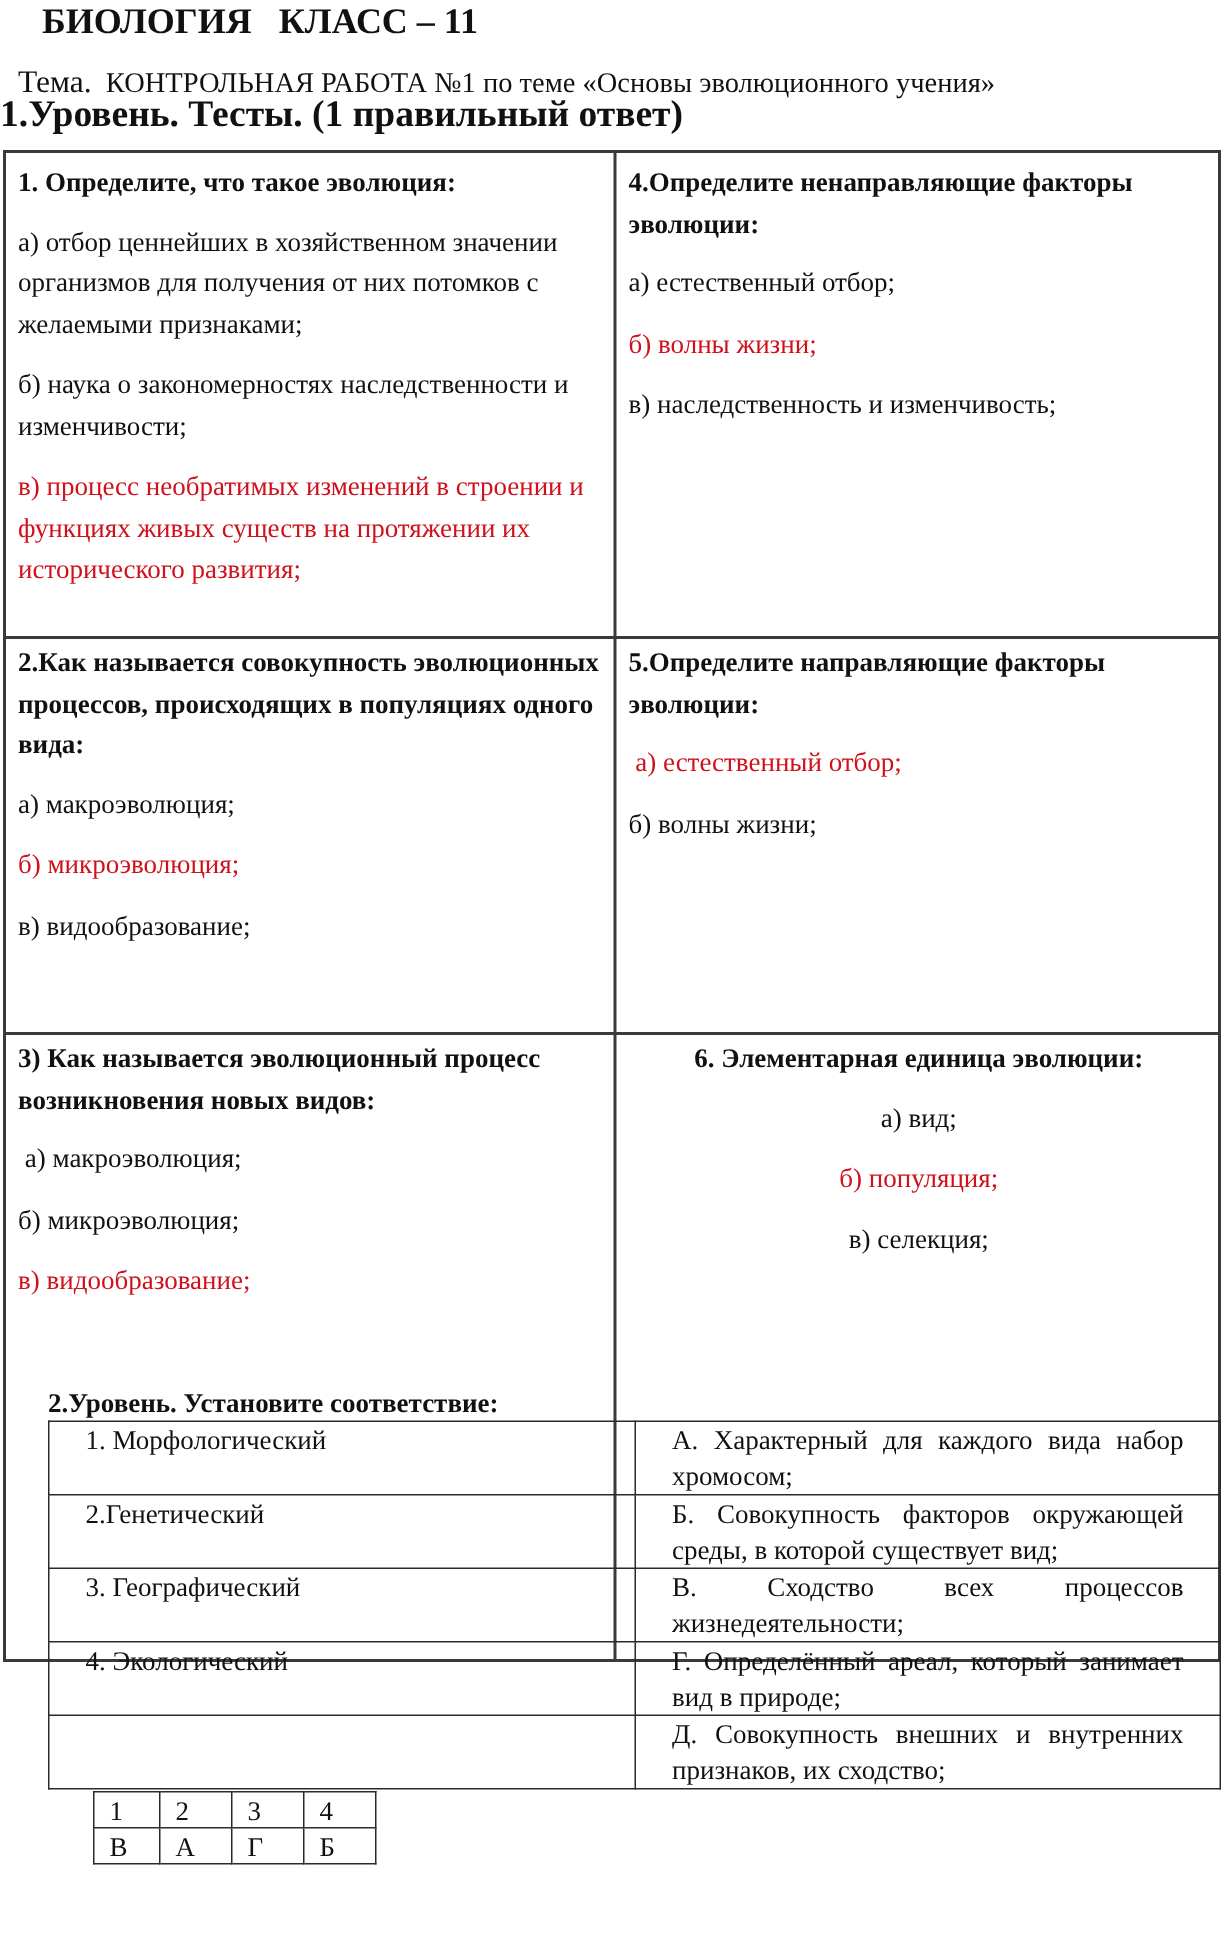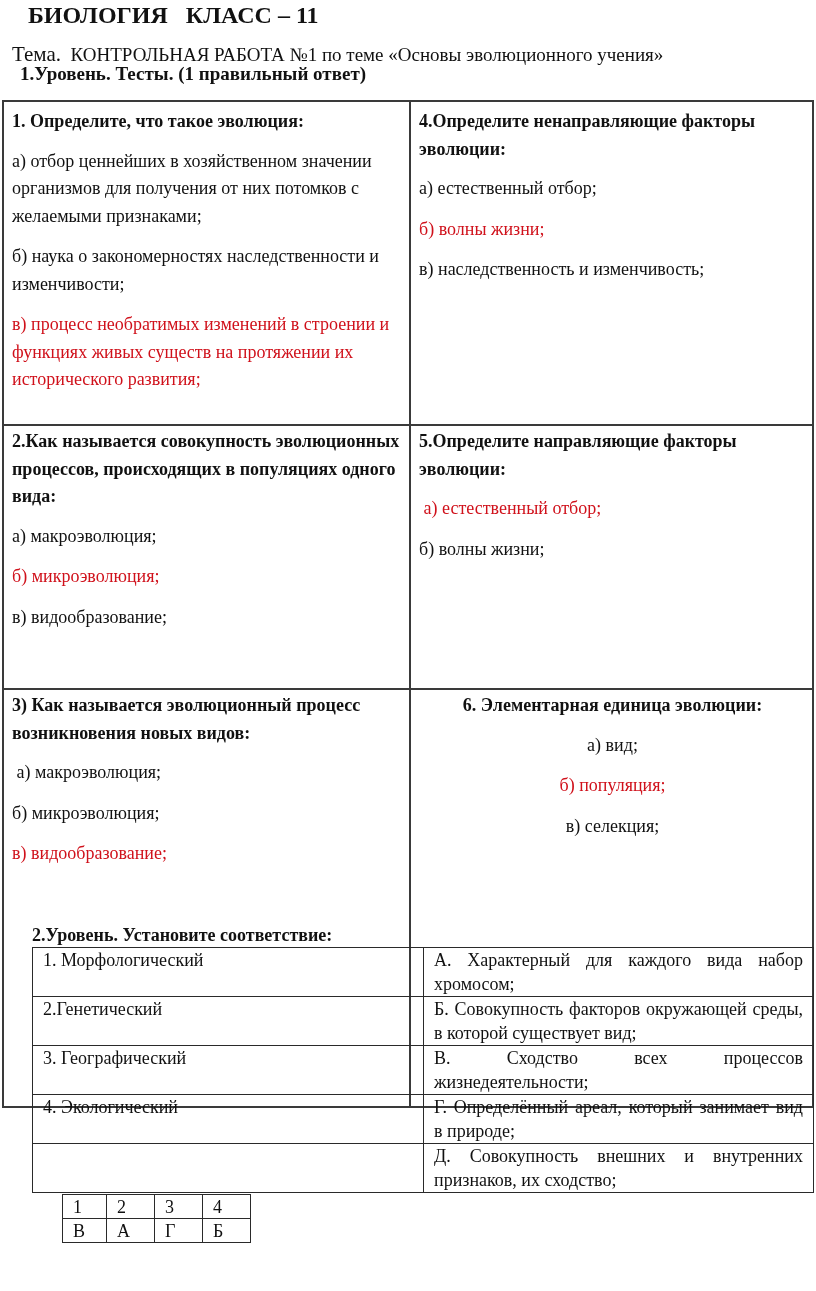--- a/index.html
+++ b/index.html
@@ -4,39 +4,39 @@
 <style>
   html, body { margin: 0; padding: 0; background: #ffffff; }
   body {
     width: 816px; height: 1291px; position: relative; overflow: hidden;
     font-family: "Liberation Serif", "DejaVu Serif", serif; color: #111111;
   }
   .abs { position: absolute; }
   .h1 { left: 28px; top: 2px; font-size: 24px; font-weight: bold; white-space: pre; }
   .h2 { left: 12px; top: 42px; font-size: 19px; font-weight: normal; white-space: pre; }
   .h2 .tema { font-size: 21px; }
-  .h3 { left: 0px; top: 63px; font-size: 19px; font-weight: bold; margin-left: 20px; }
+  .h3 { left: 0px; top: 63px; font-size: 25px; font-weight: bold; }
 
   
   .quiz { position: absolute; left: 2px; top: 100px; width: 812px; height: 1008px;
           border: 2px solid #3a3a3a; box-sizing: border-box; }
   .vline { position: absolute; left: 405px; top: 0; width: 2px; height: 100%; background: #3a3a3a; }
   .hline { position: absolute; left: 0; width: 100%; height: 2px; background: #3a3a3a; }
   .cell { position: absolute; box-sizing: border-box; padding: 0 8px; font-size: 18px; line-height: 27.5px; }
   .cell .q { font-weight: bold; margin-bottom: 12px; }
   .cell .opt { margin-bottom: 13px; }
   .cell .opt.correct { color: #d0111b; }
 
   
   .h4 { left: 32px; top: 925px; font-size: 18px; font-weight: bold; }
 
   
   .match { position: absolute; left: 32px; top: 947px; width: 782px; border-collapse: collapse; }
   .match td { border: 1px solid #2a2a2a; vertical-align: top; font-size: 18px; line-height: 24px;
-              padding: 0 10px; height: 49px; box-sizing: border-box; }
+              padding: 0 24px; height: 49px; box-sizing: border-box; }
   .match td.left { width: 391px; }
   .match td.right { text-align: justify; text-align-last: left; }
 
   
   .ans { position: absolute; left: 62px; top: 1194px; border-collapse: collapse; }
   .ans td { border: 1px solid #2a2a2a; width: 48px; height: 24px; font-size: 18px; line-height: 22px;
             padding: 0 0 0 10px; box-sizing: border-box; }
   .ans td:first-child { width: 44px; }
 </style>
 </head>

